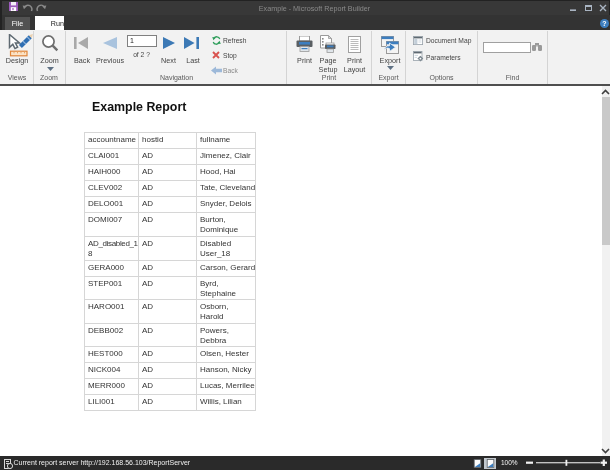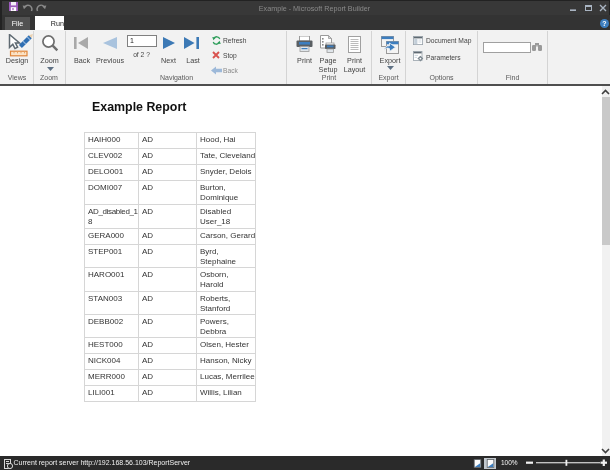--- a/index.html
+++ b/index.html
@@ -235,20 +235,30 @@
 
 <div class="abs" id="content"></div>
 <div class="abs" id="heading">Example Report</div>
 <table id="rpt">
 <colgroup>
       <col style="width:54px">
       <col style="width:58px">
       <col style="width:59px">
     </colgroup>
 <tbody>
+      <tr style="height:16px">
+        <td>accountname</td>
+        <td>hostid</td>
+        <td>fullname</td>
+      </tr>
+<tr style="height:16px">
+        <td>CLAI001</td>
+        <td>AD</td>
+        <td>Jimenez, Clair</td>
+      </tr>
 <tr style="height:16px">
         <td>HAIH000</td>
         <td>AD</td>
         <td>Hood, Hai</td>
       </tr>
 <tr style="height:16px">
         <td>CLEV002</td>
         <td>AD</td>
         <td>Tate, Cleveland</td>
       </tr>
@@ -274,25 +284,20 @@
       </tr>
 <tr style="height:17px">
         <td>STEP001</td>
         <td>AD</td>
         <td>Byrd,<br>Stephaine</td>
       </tr>
 <tr style="height:24px">
         <td>HARO001</td>
         <td>AD</td>
         <td>Osborn,<br>Harold</td>
-      </tr>
-<tr style="height:23px">
-        <td>STAN003</td>
-        <td>AD</td>
-        <td>Roberts,<br>Stanford</td>
       </tr>
 <tr style="height:23px">
         <td>DEBB002</td>
         <td>AD</td>
         <td>Powers,<br>Debbra</td>
       </tr>
 <tr style="height:16px">
         <td>HEST000</td>
         <td>AD</td>
         <td>Olsen, Hester</td>

